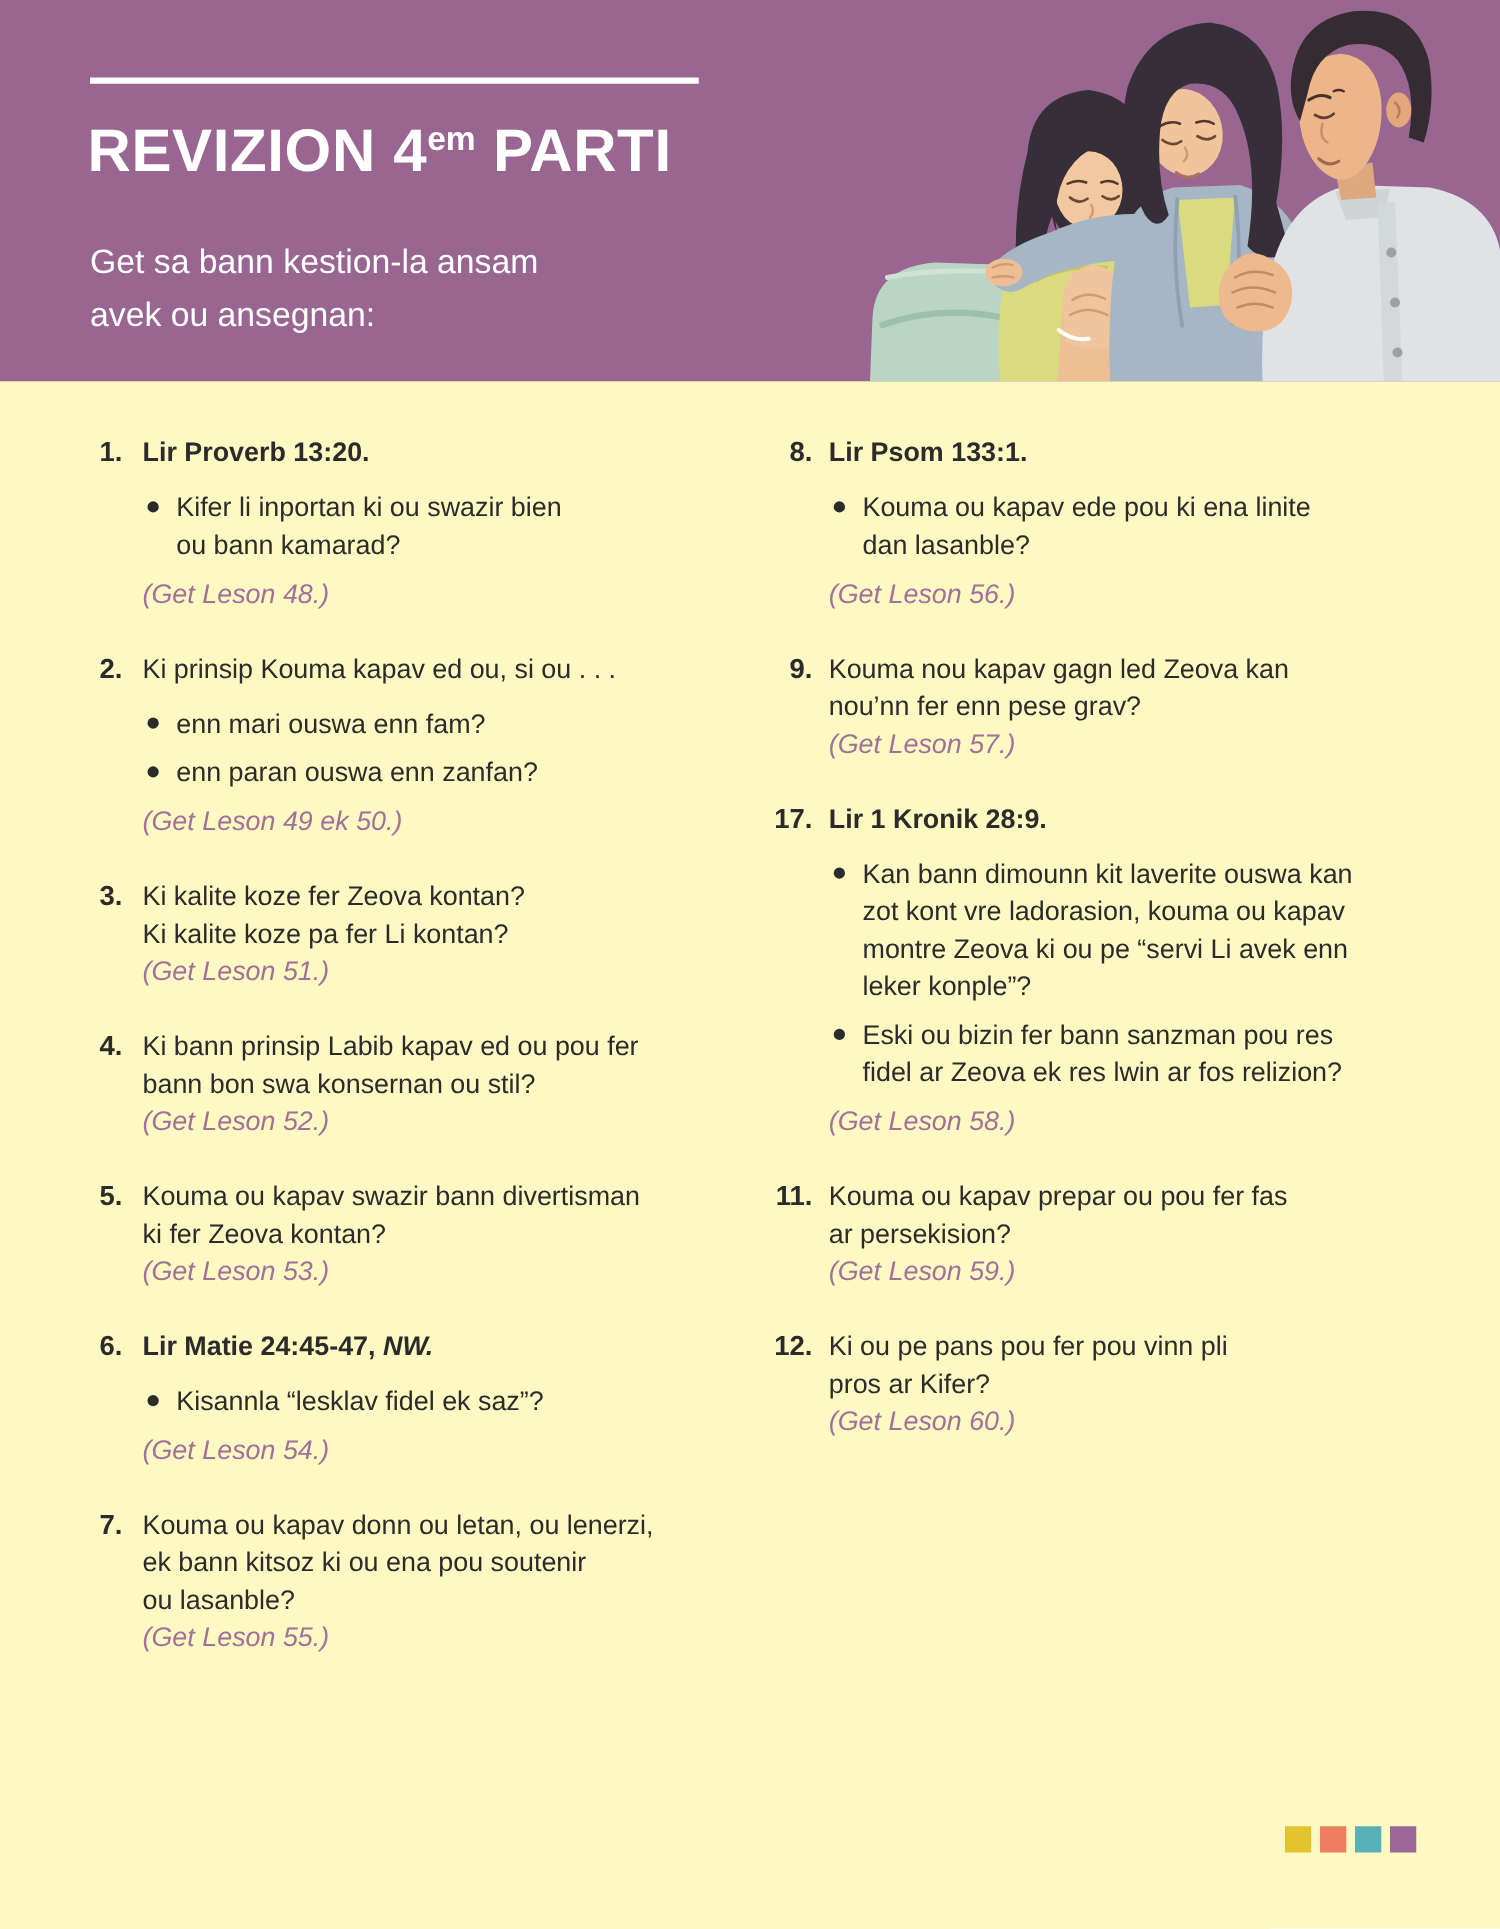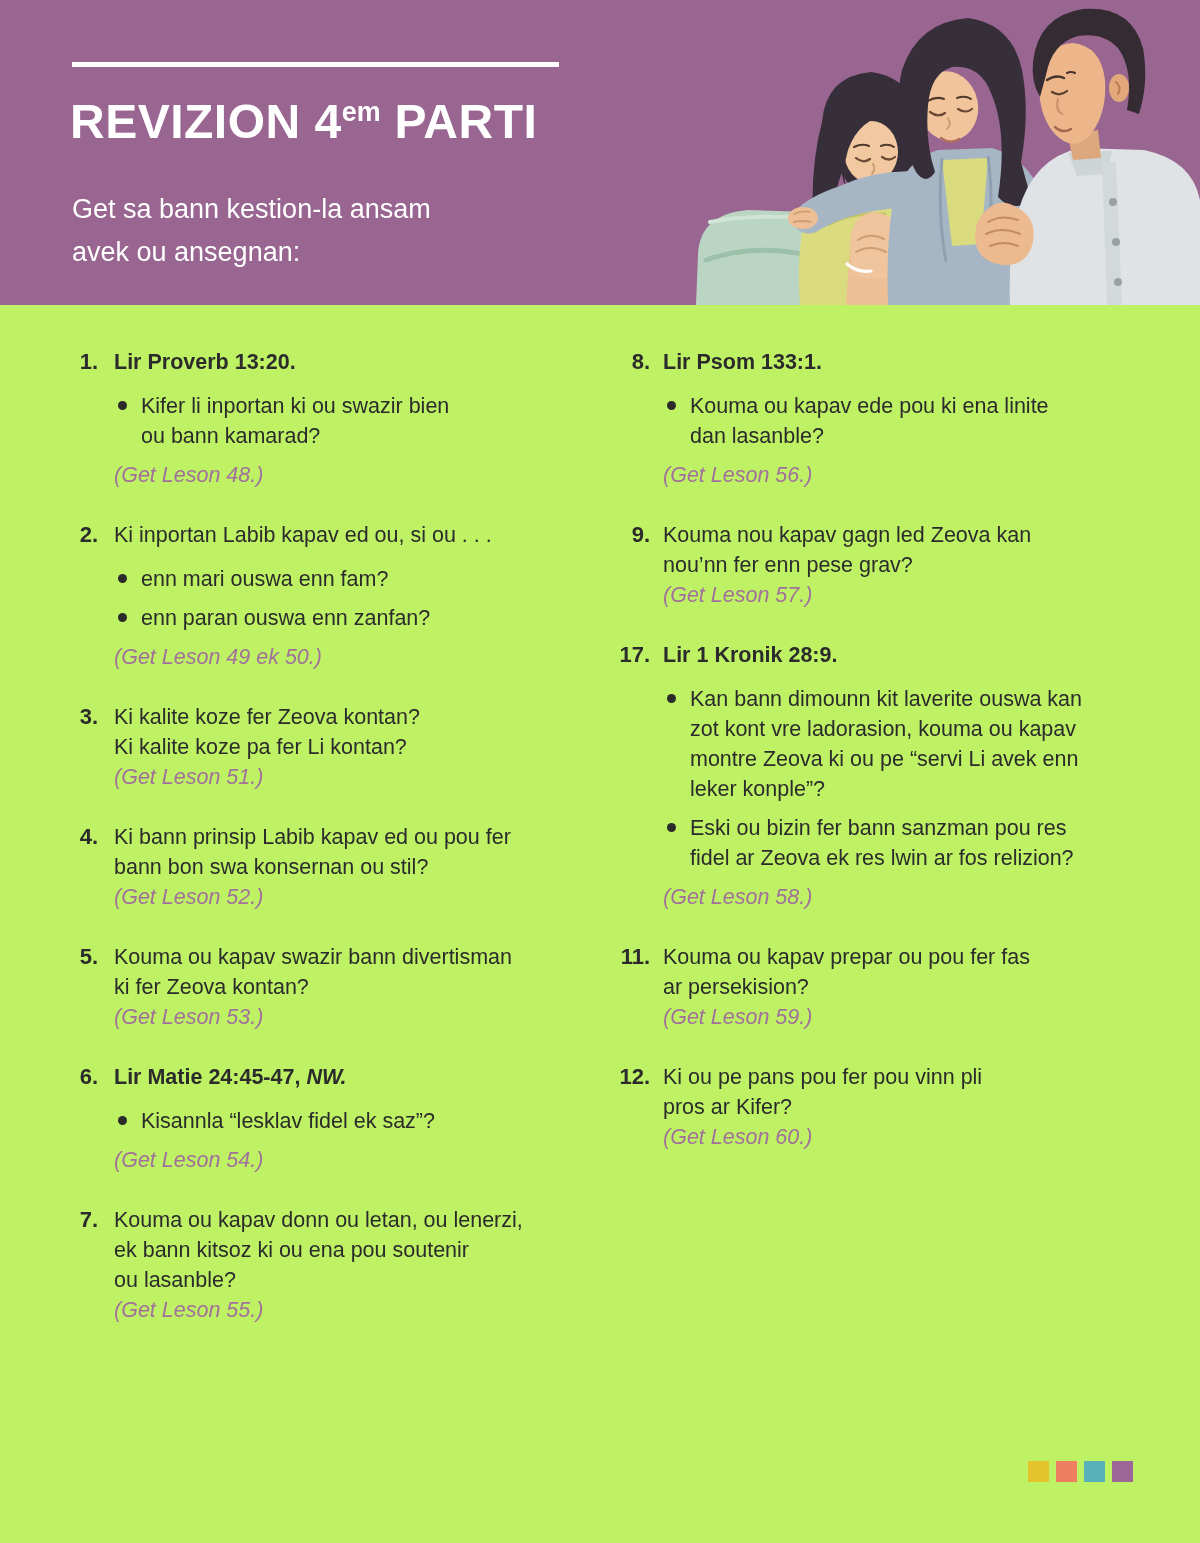--- a/index.html
+++ b/index.html
@@ -1,17 +1,17 @@
 <!DOCTYPE html>
 <html><head>
 <meta charset="utf-8">
 <style>
   html,body{margin:0;padding:0;background:#ffffff;}
   .page{
-    position:relative;width:1200px;height:1543px;background:#bef264;overflow:hidden;
+    position:relative;width:1200px;height:1543px;background:#fef9c3;overflow:hidden;
     font-family:"Liberation Sans",sans-serif;color:#2b2b2b;
   }
   
   .header{position:absolute;left:0;top:0;width:1200px;height:305px;background:#996591;overflow:hidden;}
   .header-rule{position:absolute;left:72px;top:62px;width:487px;height:5px;background:#ffffff;}
   .page-title{
     position:absolute;left:70px;top:94px;color:#ffffff;font-size:48px;font-weight:bold;
     letter-spacing:.5px;white-space:nowrap;
   }
   .page-title .sup{font-size:0.56em;position:relative;top:-0.62em;letter-spacing:0;}
@@ -139,21 +139,21 @@
           <ul class="bullets">
             <li>Kifer li inportan ki ou swazir bien
 ou bann kamarad?</li>
           </ul>
           <p class="leson">(Get Leson 48.)</p>
         </div>
       </div>
       <div class="q">
         <span class="qnum">2.</span>
         <div class="qbody">
-          <p class="qtitle">Ki inportan Labib kapav ed ou, si ou . . .</p>
+          <p class="qtitle">Ki prinsip Kouma kapav ed ou, si ou . . .</p>
           <ul class="bullets">
             <li>enn mari ouswa enn fam?</li>
             <li>enn paran ouswa enn zanfan?</li>
           </ul>
           <p class="leson">(Get Leson 49 ek 50.)</p>
         </div>
       </div>
       <div class="q">
         <span class="qnum">3.</span>
         <div class="qbody">

